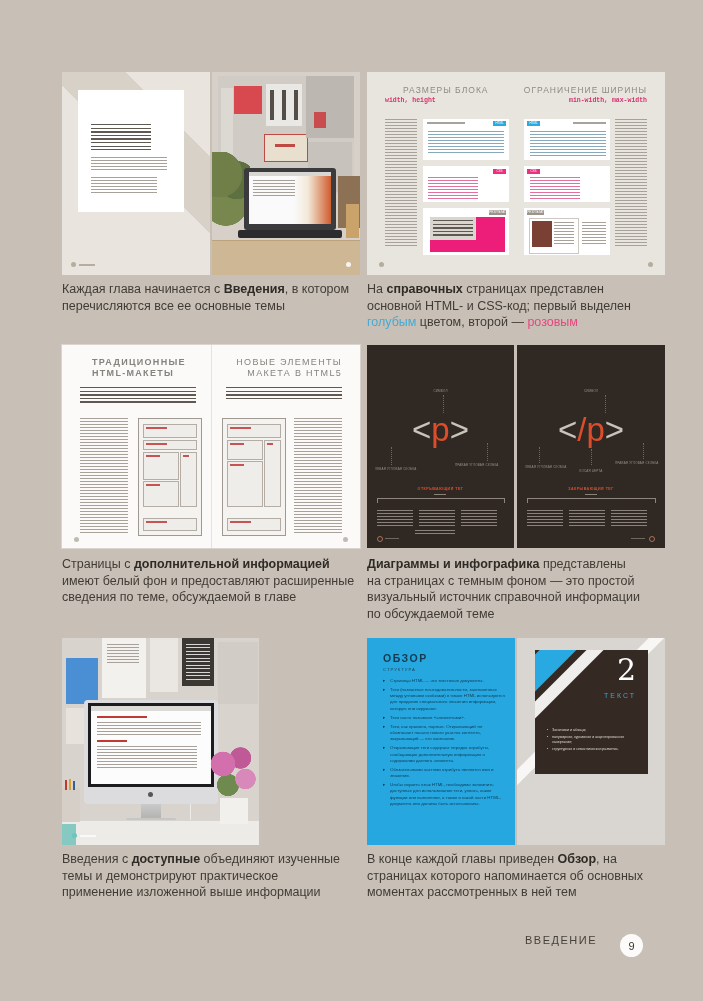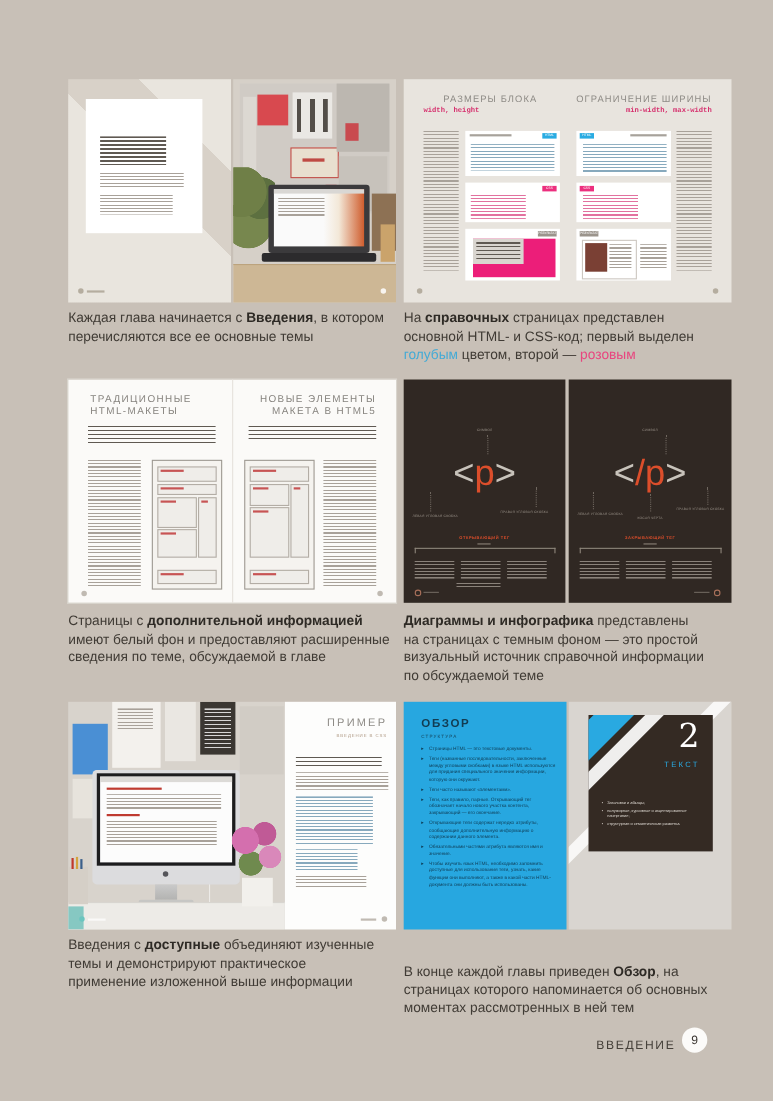--- a/index.html
+++ b/index.html
@@ -18,21 +18,21 @@
   .skl-w{position:absolute;background-image:repeating-linear-gradient(rgba(255,255,255,.8) 0,rgba(255,255,255,.8) 1px,transparent 1px,transparent 3.5px);}
 
   
   .cap{position:absolute;width:304px;font-size:12.5px;line-height:16.5px;color:#403b35;white-space:pre-line;}
   .seg-n{}
   .seg-b{font-weight:bold;color:#2e2a25;}
   .seg-blue{color:#45aad5;}
   .seg-pink{color:#e8457f;}
 
   
-  .pgfoot{position:absolute;top:934px;right:60px;display:flex;align-items:flex-end;gap:6px;}
+  .pgfoot{position:absolute;top:934px;right:60px;display:flex;align-items:flex-start;gap:23px;}
   .pgfoot .lbl{font-size:11px;letter-spacing:1.5px;color:#46413a;}
   .pgfoot .num{width:23px;height:23px;border-radius:50%;background:#fcfbf9;color:#3a3530;
     font-size:11px;display:flex;align-items:center;justify-content:center;}
 
   
   .mini-dot{position:absolute;width:5px;height:5px;border-radius:50%;}
   .mini-bar{position:absolute;height:1.5px;}
 
   
   .sp-title{font-size:8.5px;letter-spacing:1px;color:#8e8b86;padding-left:18px;}
@@ -156,21 +156,21 @@
         <div class="skl" style="left:24px;top:3px;width:20px;height:24px;"></div>
       </div>
       <div class="skl" style="left:58px;top:14px;width:24px;height:24px;"></div>
     </div>
     <div class="mini-dot" style="left:12px;top:190px;background:#b5ad9f;"></div>
     <div class="mini-dot" style="right:12px;top:190px;background:#b5ad9f;"></div>
   </div>
 
   <div class="spread" style="left:62px;top:345px;background:#fbfaf8;outline:1px solid #d9d5ce;">
     <div class="abs" style="left:149px;top:0;width:1px;height:203px;background:#e6e2dc;"></div>
-    <div class="abs h2line" style="left:20px;top:12px;">ТРАДИЦИОННЫЕ
+    <div class="abs h2line" style="left:30px;top:12px;font-weight:bold;">ТРАДИЦИОННЫЕ
 HTML-МАКЕТЫ</div>
     <div class="abs h2line" style="right:18px;top:12px;text-align:right;">НОВЫЕ ЭЛЕМЕНТЫ
 МАКЕТА В HTML5</div>
     <div class="skl-d" style="left:18px;top:42px;width:116px;height:16px;"></div>
     <div class="skl-d" style="left:164px;top:42px;width:116px;height:14px;"></div>
     <div class="skl" style="left:18px;top:73px;width:48px;height:115px;"></div>
     <div class="skl" style="left:232px;top:73px;width:48px;height:115px;"></div>
 
     <div class="wf" style="left:76px;top:73px;width:62px;height:116px;">
       <div class="wf-box" style="left:4px;top:5px;right:4px;height:12px;">
@@ -289,33 +289,20 @@
       <div class="abs" style="left:158px;top:160px;width:28px;height:26px;background:#f2f0ec;"></div>
       <div class="abs" style="left:0;top:150px;width:18px;height:34px;background:#d5cfc7;">
         <div class="abs" style="left:3px;top:-8px;width:2px;height:10px;background:#c0392b;"></div>
         <div class="abs" style="left:7px;top:-9px;width:2px;height:11px;background:#d4a43c;"></div>
         <div class="abs" style="left:11px;top:-7px;width:2px;height:9px;background:#3a5f8a;"></div>
       </div>
       <div class="abs" style="left:0;top:186px;width:14px;height:21px;background:#86c8c2;"></div>
       <div class="mini-dot" style="left:10px;top:195px;background:#6cc5bf;"></div>
       <div class="mini-bar" style="left:18px;top:197px;width:16px;background:rgba(255,255,255,.7);"></div>
     </div>
-    <div class="abs" style="left:197px;top:0;width:101px;height:207px;background:#fdfdfc;">
-      <div class="abs" style="right:8px;top:14px;text-align:right;">
-        <div style="font-size:10px;letter-spacing:2px;color:#8e8b86;">ПРИМЕР</div>
-        <div style="font-size:4px;letter-spacing:.8px;color:#b09a85;margin-top:3px;">ВВЕДЕНИЕ В CSS</div>
-      </div>
-      <div class="skl-d" style="left:10px;top:50px;width:78px;height:10px;"></div>
-      <div class="skl" style="left:10px;top:64px;width:84px;height:16px;"></div>
-      <div class="skl-blue" style="left:10px;top:86px;width:70px;height:44px;"></div>
-      <div class="skl-blue" style="left:10px;top:134px;width:56px;height:20px;"></div>
-      <div class="skl" style="left:10px;top:158px;width:64px;height:12px;"></div>
-      <div class="mini-bar" style="right:18px;top:197px;width:14px;background:#c0bab2;"></div>
-      <div class="mini-dot" style="right:8px;top:195px;background:#c0bab2;"></div>
-    </div>
   </div>
 
   <div class="spread tall" style="left:367px;top:638px;">
     <div class="abs" style="left:0;top:0;width:148px;height:207px;background:#27a7e0;overflow:hidden;">
       <div class="abs" style="left:16px;top:14px;font-size:10.5px;font-weight:bold;letter-spacing:1.5px;color:#123c52;">ОБЗОР</div>
       <div class="abs" style="left:16px;top:29px;font-size:4.2px;letter-spacing:1px;color:#16465e;">СТРУКТУРА</div>
       <div class="abs" style="left:16px;top:40px;width:122px;">
           <div class="blt">Страницы HTML — это текстовые документы.</div>
           <div class="blt">Теги (названные последовательности, заключенные между угловыми скобками) в языке HTML используются для придания специального значения информации, которую они окружают.</div>
           <div class="blt">Теги часто называют «элементами».</div>
@@ -349,21 +336,21 @@
   <div class="cap" style="left:367px;top:556px;"><span class="seg-b">Диаграммы и инфографика</span><span class="seg-n"> представлены
 на страницах с темным фоном — это простой
 визуальный источник справочной информации
 по обсуждаемой теме</span></div>
   <div class="cap" style="left:62px;top:556px;"><span class="seg-n">Страницы с </span><span class="seg-b">дополнительной информацией</span><span class="seg-n">
 имеют белый фон и предоставляют расширенные
 сведения по теме, обсуждаемой в главе</span></div>
   <div class="cap" style="left:62px;top:851px;"><span class="seg-n">Введения с </span><span class="seg-b">доступные</span><span class="seg-n"> объединяют изученные
 темы и демонстрируют практическое
 применение изложенной выше информации</span></div>
-  <div class="cap" style="left:367px;top:875px;"><span class="seg-n">В конце каждой главы приведен </span><span class="seg-b">Обзор</span><span class="seg-n">, на
+  <div class="cap" style="left:367px;top:851px;"><span class="seg-n">В конце каждой главы приведен </span><span class="seg-b">Обзор</span><span class="seg-n">, на
 страницах которого напоминается об основных
 моментах рассмотренных в ней тем</span></div>
 
   <div class="pgfoot">
     <span class="lbl">ВВЕДЕНИЕ</span>
     <span class="num">9</span>
   </div>
 
 </div>
 

